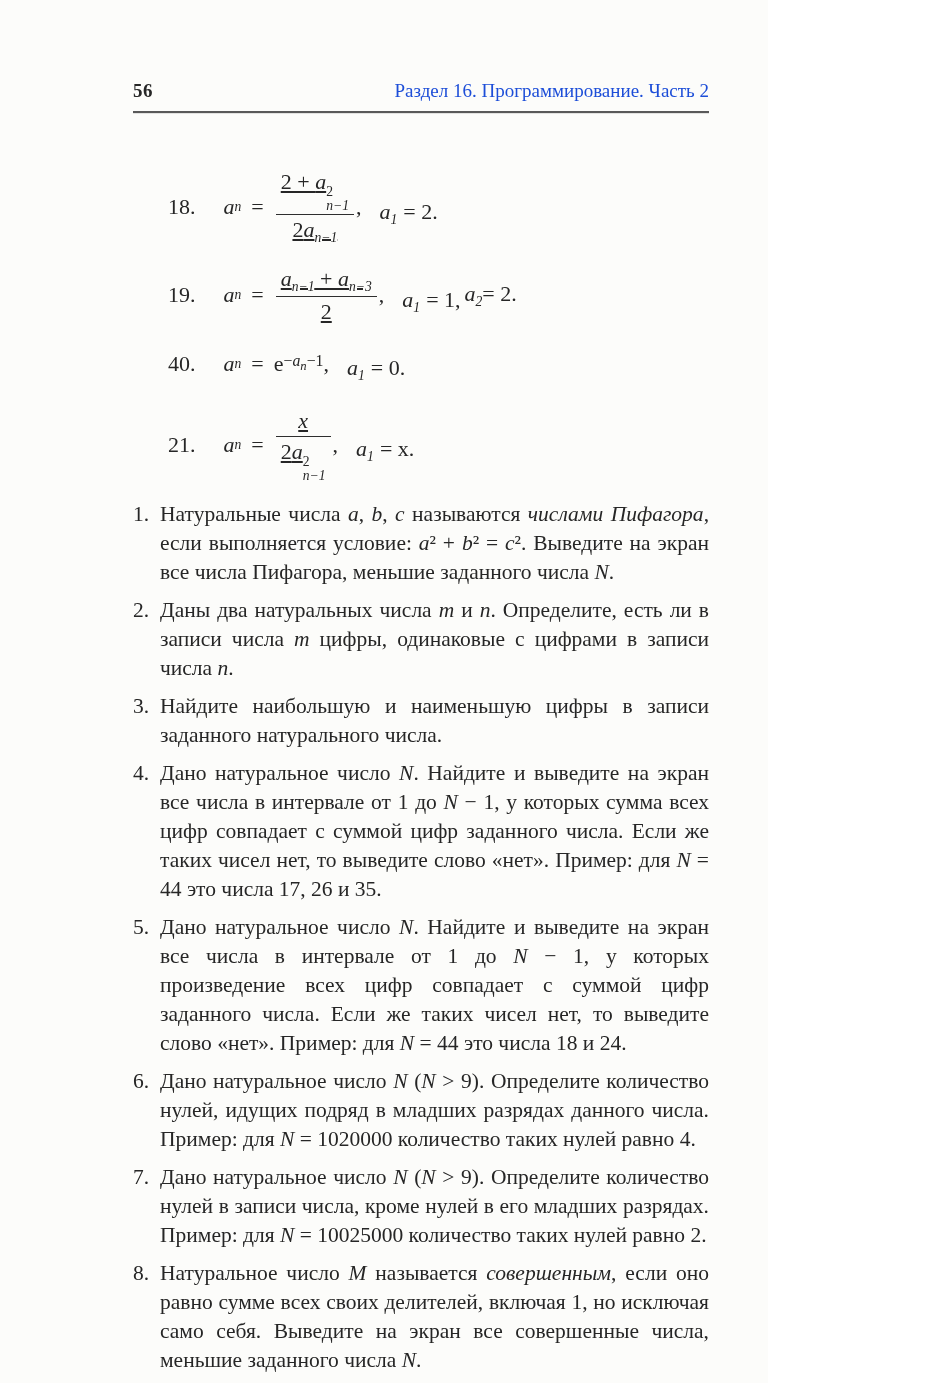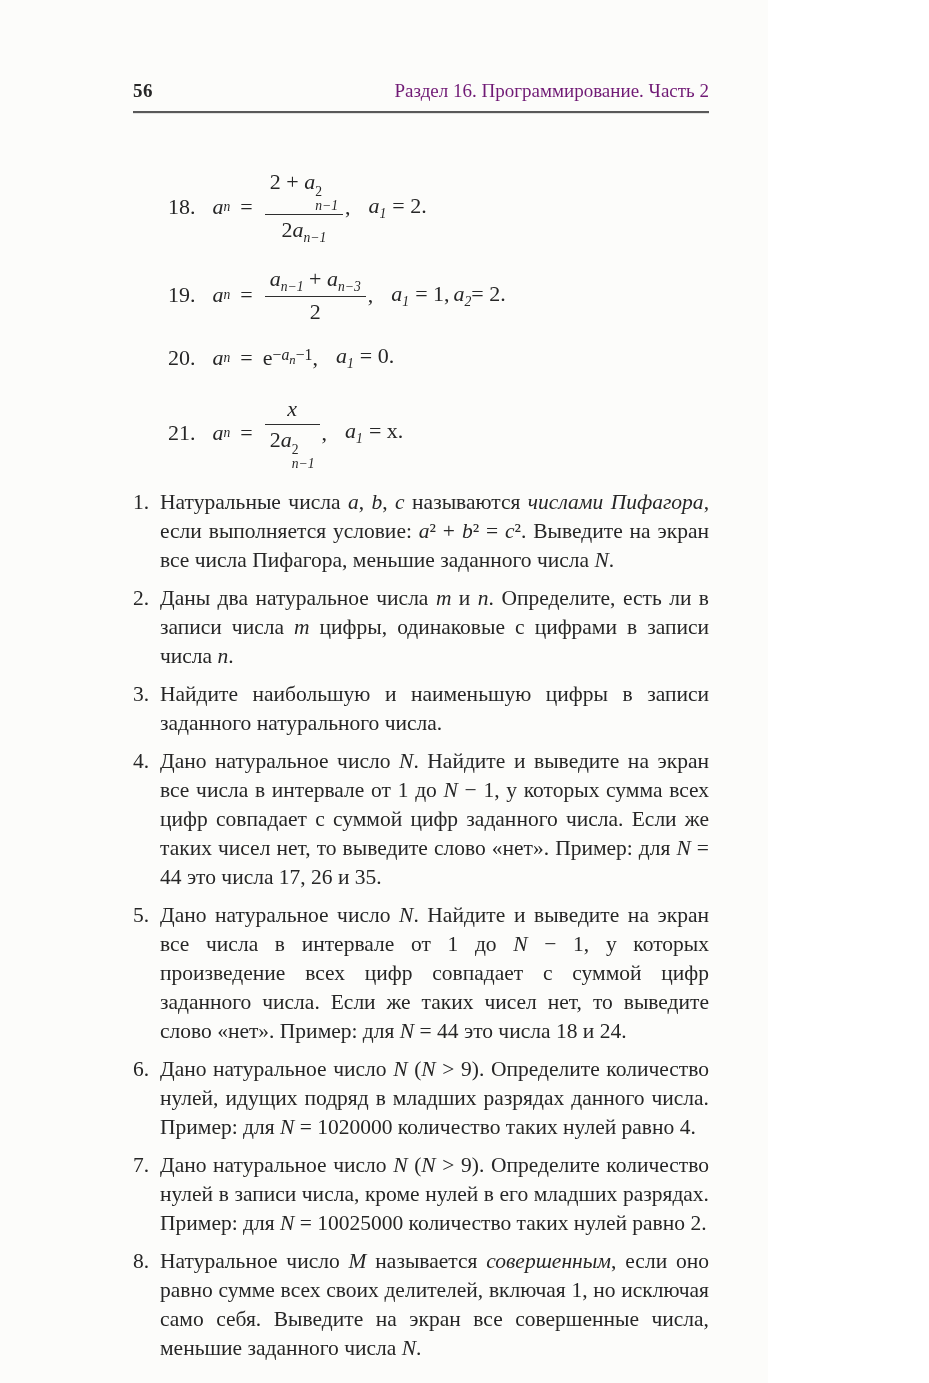--- a/index.html
+++ b/index.html
@@ -10,39 +10,39 @@
     padding:80px 59px 16px 133px;position:relative;
   }
   
   .page-header{
     display:flex;justify-content:space-between;align-items:baseline;
     font-size:19px;padding-bottom:9px;
     border-bottom:2.5px solid #595959;
     box-shadow:0 1px 0 #e2e2e0;
   }
   .page-number{font-weight:bold;letter-spacing:.5px;}
-  .header-title{color:#701a75;}
+  .header-title{color:#1d4ed8;}
   
   .formulas{margin:54px 0 0 35px;font-size:22px;}
   .formula{display:flex;align-items:center;margin-bottom:14px;}
   .formula.tall{margin-bottom:16px;}
-  .flabel{margin-right:17px;}
+  .flabel{margin-right:28px;}
   .math{display:inline-flex;align-items:center;white-space:nowrap;}
   .mi{font-style:italic;}
   .math sub{font-size:0.62em;font-style:italic;}
   .rel{margin:0 10px;}
-  .frac{display:inline-block;text-align:center;vertical-align:middle;margin:0 2px;}
+  .frac{display:inline-block;text-align:center;vertical-align:middle;margin:0 2px;text-decoration:underline;}
   .fr-num,.fr-den{display:block;padding:1px 5px;line-height:1.25;}
   .fr-den{border-top:1.6px solid #2e2e2e;}
   .ss{display:inline-flex;flex-direction:column;align-items:flex-start;
       font-size:0.62em;line-height:1.05;vertical-align:-0.5em;font-style:normal;}
   .ss .ss-sub{font-style:italic;}
   .exps{font-size:0.72em;vertical-align:0.55em;font-style:normal;text-align:center;}
   .exps sub{font-size:0.8em;font-style:italic;}
-  .cond{margin-left:18px;}
+  .cond{margin-left:18px;margin-top:12px;}
   .cond .crest{margin-left:6px;}
   .cond2{margin-left:4px;}
   
   .section-title{margin:48px 0 16px 44px;font-size:21.5px;}
   .section-title .bold{font-weight:bold;}
   
   .exercise-list{font-size:21.5px;line-height:29px;}
   .exercise-item{display:flex;margin-bottom:9px;}
   .exercise-item .no{flex:0 0 27px;white-space:nowrap;}
   .exercise-item .body{flex:1;text-align:justify;}
@@ -88,21 +88,21 @@
           <span class="fr-num"><span class="mi">a</span><sub>n−1</sub><span> + </span><span class="mi">a</span><sub>n−3</sub></span>
           <span class="fr-den"><span>2</span></span>
         </span>
           <span>,</span>
         <span class="cond"><span class="mi">a</span><sub>1</sub><span class="crest">= 1,</span></span>
         <span class="cond2"><span class="mi">a</span><sub>2</sub><span class="crest">= 2.</span></span>
       </span>
     </div>
 
     <div class="formula" style="margin-top:8px;margin-bottom:22px;">
-      <span class="flabel">20.</span>
+      <span class="flabel">40.</span>
       <span class="math">
         <span class="mi">a</span>
           <sub>n</sub>
         <span class="rel">=</span>
         <span>e</span>
           <span class="exps"><span>−</span><span class="mi">a</span><sub>n</sub><span>−1</span></span>
           <span>,</span>
         <span class="cond"><span class="mi">a</span><sub>1</sub><span class="crest">= 0.</span></span>
       </span>
     </div>
@@ -128,21 +128,21 @@
   </div>
 
 
   <div class="exercise-list">
     <div class="exercise-item">
       <span class="no">1.</span>
       <div class="body"><span>Натуральные числа </span><span class="it">a</span><span>, </span><span class="it">b</span><span>, </span><span class="it">c</span><span> называются </span><span class="it">числами Пифагора</span><span>, если выполняется условие: </span><span class="it">a</span><span>² + </span><span class="it">b</span><span>² = </span><span class="it">c</span><span>²</span><span>. Выведите на экран все числа Пифагора, меньшие заданного числа </span><span class="it">N</span><span>.</span></div>
     </div>
     <div class="exercise-item">
       <span class="no">2.</span>
-      <div class="body"><span>Даны два натуральное числа </span><span class="it">m</span><span> и </span><span class="it">n</span><span>. Определите, есть ли в записи числа </span><span class="it">m</span><span> цифры, одинаковые с цифрами в записи числа </span><span class="it">n</span><span>.</span></div>
+      <div class="body"><span>Даны два натуральных числа </span><span class="it">m</span><span> и </span><span class="it">n</span><span>. Определите, есть ли в записи числа </span><span class="it">m</span><span> цифры, одинаковые с цифрами в записи числа </span><span class="it">n</span><span>.</span></div>
     </div>
     <div class="exercise-item">
       <span class="no">3.</span>
       <div class="body"><span>Найдите наибольшую и наименьшую цифры в записи заданного натурального числа.</span></div>
     </div>
     <div class="exercise-item">
       <span class="no">4.</span>
       <div class="body"><span>Дано натуральное число </span><span class="it">N</span><span>. Найдите и выведите на экран все числа в интервале от 1 до </span><span class="it">N</span><span> − 1, у которых сумма всех цифр совпадает с суммой цифр заданного числа. Если же таких чисел нет, то выведите слово «нет». Пример: для </span><span class="it">N</span><span> = 44 это числа 17, 26 и 35.</span></div>
     </div>
     <div class="exercise-item">

